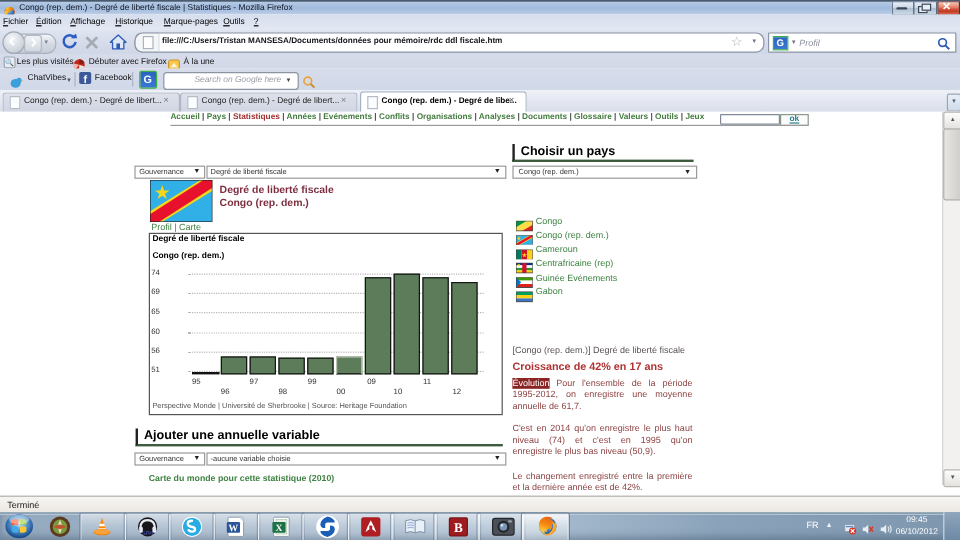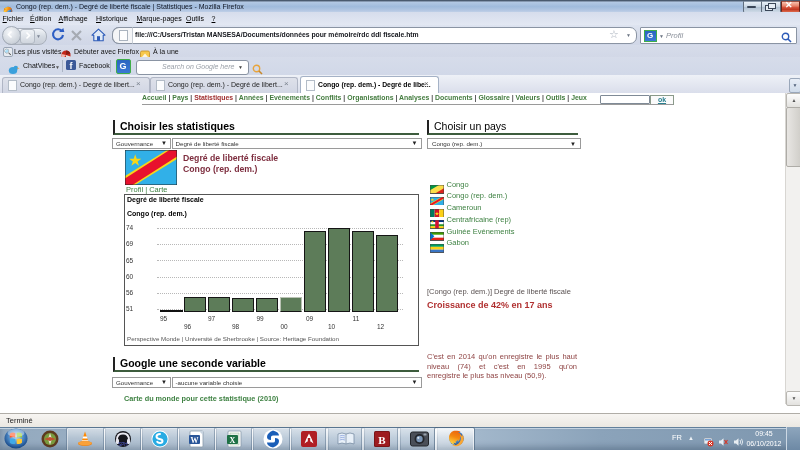--- a/index.html
+++ b/index.html
@@ -170,21 +170,20 @@
 
 <div class="abs" style="left:0;top:93px;width:800px;height:320px;background:#fff;"></div>
 
 <div class="abs" style="left:142px;top:94px;font-size:6.9px;font-weight:bold;white-space:nowrap;color:#4a4a4a;">
 <span class="grn">Accueil</span> | <span class="grn">Pays</span> | <span style="color:#a03030;">Statistiques</span> | <span class="grn">Années</span> | <span class="grn">Evénements</span> | <span class="grn">Conflits</span> | <span class="grn">Organisations</span> | <span class="grn">Analyses</span> | <span class="grn">Documents</span> | <span class="grn">Glossaire</span> | <span class="grn">Valeurs</span> | <span class="grn">Outils</span> | <span class="grn">Jeux</span>
 </div>
 <div class="abs" style="left:600px;top:94.5px;width:48px;height:7px;border:1px solid #7f8a96;border-radius:1px;background:#fff;"></div>
 <div class="abs" style="left:650px;top:94.5px;width:22px;height:8px;border:1px solid #8a9a8a;background:#fbfbfb;text-align:center;font-size:7px;color:#2a7f8f;font-weight:bold;line-height:8.5px;text-decoration:underline;">ok</div>
 <div class="abs" style="left:142px;top:104px;width:531px;height:1px;background:#9a9a9a;"></div>
 
-<div class="abs" style="left:113px;top:119.5px;width:299px;border-left:2px solid #222;border-bottom:2.5px solid #3d5c3d;padding:0 0 1px 5px;font-size:10.5px;font-weight:bold;color:#000;line-height:12px;">Choisir les statistiques</div>
 
 <div class="abs" style="left:112px;top:137.5px;width:54px;height:9px;border:1px solid #9a9a9a;background:#fff;font-size:6.2px;color:#333;line-height:9px;padding-left:3px;">Gouvernance <span style="position:absolute;right:3px;top:0.5px;font-size:6px;color:#222;">▼</span></div>
 <div class="abs" style="left:171.5px;top:137.5px;width:245px;height:9px;border:1px solid #9a9a9a;background:#fff;font-size:6.2px;color:#333;line-height:9px;padding-left:3px;">Degré de liberté fiscale <span style="position:absolute;right:3px;top:0.5px;font-size:6px;color:#222;">▼</span></div>
 
 <div class="abs" style="left:125px;top:150px;width:52px;height:35px;">
 <svg width="52" height="35" viewBox="0 0 52 35">
         <rect width="52" height="35" fill="#31b0e8"></rect>
         <polygon points="0,35 0,26 42,0 52,0 52,9 10,35" fill="#f7d618"></polygon>
         <polygon points="0,35 0,28.5 44.5,0 52,0 52,6.5 7.5,35" fill="#e8112d"></polygon>
         <path d="M10 4 L11.8 9.2 L17.2 9.2 L12.8 12.4 L14.5 17.6 L10 14.4 L5.5 17.6 L7.2 12.4 L2.8 9.2 L8.2 9.2 Z" fill="#f7d618" transform="scale(0.85) translate(2,1)"></path>
@@ -228,26 +227,26 @@
 <div class="abs" style="left:256.5px;top:314.5px;font-size:6.5px;color:#333;">99</div>
 <div class="abs" style="left:306px;top:314.5px;font-size:6.5px;color:#333;">09</div>
 <div class="abs" style="left:352.5px;top:314.5px;font-size:6.5px;color:#333;">11</div>
 <div class="abs" style="left:184px;top:322.5px;font-size:6.5px;color:#333;">96</div>
 <div class="abs" style="left:232px;top:322.5px;font-size:6.5px;color:#333;">98</div>
 <div class="abs" style="left:280.5px;top:322.5px;font-size:6.5px;color:#333;">00</div>
 <div class="abs" style="left:328px;top:322.5px;font-size:6.5px;color:#333;">10</div>
 <div class="abs" style="left:377px;top:322.5px;font-size:6.5px;color:#333;">12</div>
 <div class="abs" style="left:127px;top:334.5px;font-size:6.2px;color:#555;">Perspective Monde | Université de Sherbrooke | Source: Heritage Foundation</div>
 
-<div class="abs" style="left:113px;top:357px;width:299px;border-left:2px solid #222;border-bottom:2.5px solid #3d5c3d;padding:0 0 1px 5px;font-size:10.5px;font-weight:bold;color:#000;line-height:12px;">Google une seconde variable</div>
+<div class="abs" style="left:113px;top:357px;width:299px;border-left:2px solid #222;border-bottom:2.5px solid #3d5c3d;padding:0 0 1px 5px;font-size:10.5px;font-weight:bold;color:#000;line-height:12px;">Ajouter une annuelle variable</div>
 <div class="abs" style="left:112px;top:376.5px;width:54px;height:9px;border:1px solid #9a9a9a;background:#fff;font-size:6.2px;color:#333;line-height:9px;padding-left:3px;">Gouvernance <span style="position:absolute;right:3px;top:0.5px;font-size:6px;color:#222;">▼</span></div>
 <div class="abs" style="left:171.5px;top:376.5px;width:245px;height:9px;border:1px solid #9a9a9a;background:#fff;font-size:6.2px;color:#333;line-height:9px;padding-left:3px;">-aucune variable choisie <span style="position:absolute;right:3px;top:0.5px;font-size:6px;color:#222;">▼</span></div>
 <div class="abs" style="left:124px;top:394px;font-size:7.3px;font-weight:bold;color:#3f8243;">Carte du monde pour cette statistique (2010)</div>
 
-<div class="abs" style="left:427px;top:119.5px;width:144px;border-left:2px solid #222;border-bottom:2.5px solid #3d5c3d;padding:0 0 1px 5px;font-size:10.5px;font-weight:normal;color:#000;line-height:12px;">Choisir un pays</div>
+<div class="abs" style="left:427px;top:119.5px;width:144px;border-left:2px solid #222;border-bottom:2.5px solid #3d5c3d;padding:0 0 1px 5px;font-size:10.5px;font-weight:bold;color:#000;line-height:12px;">Choisir un pays</div>
 <div class="abs" style="left:427px;top:137.5px;width:148px;height:9px;border:1px solid #9a9a9a;background:#fff;font-size:6.2px;color:#333;line-height:9px;padding-left:4px;">Congo (rep. dem.) <span style="position:absolute;right:4px;top:1px;font-size:6px;color:#222;">▼</span></div>
 
 
 <div class="abs" style="left:430px;top:179.5px;width:14px;height:8.5px;">
 <svg width="14" height="8.5" viewBox="0 0 14.5 9" preserveAspectRatio="none">
         <rect width="14.5" height="9" fill="#009543"></rect>
         <polygon points="14.5,0 14.5,9 2,9" fill="#dc241f"></polygon>
         <polygon points="14.5,0 14.5,3.4 5.2,9 0,9 0,5.6 9.3,0" fill="#fbde4a"></polygon>
         <rect width="14.5" height="9" fill="none" stroke="#444" stroke-width="0.9"></rect>
       </svg>
@@ -301,24 +300,33 @@
         <rect y="3" width="14.5" height="3" fill="#fcd116"></rect>
         <rect y="6" width="14.5" height="3" fill="#3a75c4"></rect>
         <rect width="14.5" height="9" fill="none" stroke="#444" stroke-width="0.9"></rect>
       </svg>
 </div>
 <div class="abs" style="left:446.5px;top:238.2px;font-size:7.5px;color:#3f8243;">Gabon</div>
 
 
 <div class="abs" style="left:427px;top:286.5px;font-size:7.5px;color:#5a5252;">[Congo (rep. dem.)] Degré de liberté fiscale</div>
 <div class="abs" style="left:427px;top:299.5px;font-size:9px;font-weight:bold;color:#b03030;">Croissance de 42% en 17 ans</div>
+<div class="abs" style="left:427px;top:314.5px;width:150px;font-size:7.5px;line-height:9.7px;color:#8f4444;">
+<div style="text-align:justify;text-align-last:justify;"><span style="background:#8b2525;color:#fff;">Évolution</span> Pour l'ensemble de la période</div>
+<div style="text-align:justify;text-align-last:justify;">1995-2012, on enregistre une moyenne</div>
+<div>annuelle de 61,7.</div>
+    </div>
 <div class="abs" style="left:427px;top:352px;width:150px;font-size:7.5px;line-height:9.7px;color:#8f4444;">
 <div style="text-align:justify;text-align-last:justify;">C'est en 2014 qu'on enregistre le plus haut</div>
 <div style="text-align:justify;text-align-last:justify;">niveau (74) et c'est en 1995 qu'on</div>
 <div>enregistre le plus bas niveau (50,9).</div>
+    </div>
+<div class="abs" style="left:427px;top:391.5px;width:150px;font-size:7.5px;line-height:9.7px;color:#8f4444;">
+<div style="text-align:justify;text-align-last:justify;">Le changement enregistré entre la première</div>
+<div>et la dernière année est de 42%.</div>
     </div>
 
 <div class="abs" style="left:785px;top:93px;width:15px;height:311px;background:#f2f1ef;border-left:1px solid #d8d6d2;"></div>
 <div class="abs" style="left:786px;top:93px;width:14px;height:13px;background:linear-gradient(#fdfdfd,#e3e2df);border:1px solid #b9b7b2;border-radius:2px;text-align:center;font-size:5px;color:#555;line-height:12px;">▲</div>
 <div class="abs" style="left:786px;top:107px;width:14px;height:58px;background:linear-gradient(90deg,#e8e6e3,#cfcdc8);border:1px solid #aeaca7;border-radius:2px;"></div>
 <div class="abs" style="left:786px;top:391px;width:14px;height:13px;background:linear-gradient(#fdfdfd,#e3e2df);border:1px solid #b9b7b2;border-radius:2px;text-align:center;font-size:5px;color:#555;line-height:12px;">▼</div>
 
 <div class="abs" style="left:0;top:413px;width:800px;height:14px;background:linear-gradient(#f7f5f2,#eae7e1);border-top:1px solid #b0ada7;"></div>
 <div class="abs" style="left:6px;top:416px;font-size:7.5px;color:#222;">Terminé</div>
 

